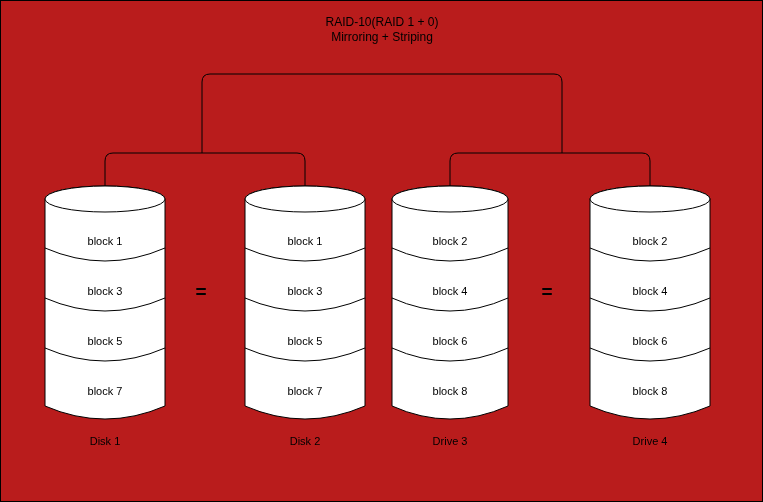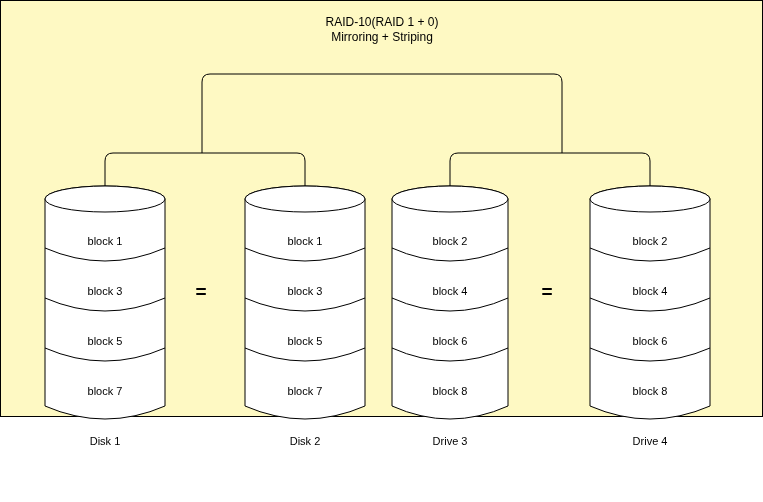--- a/index.html
+++ b/index.html
@@ -10,22 +10,22 @@
   }
   body {
     width: 763px;
     height: 502px;
     font-family: "Liberation Sans", sans-serif;
     overflow: hidden;
   }
   #diagram-canvas {
     position: relative;
     width: 763px;
-    height: 417px;
-    background: #fef9c3;
+    height: 502px;
+    background: #b91c1c;
     box-sizing: border-box;
     border: 1px solid #000000;
   }
   svg.diagram {
     display: block;
     width: 763px;
     height: 502px;
   }
   .stroke {
     fill: none;

